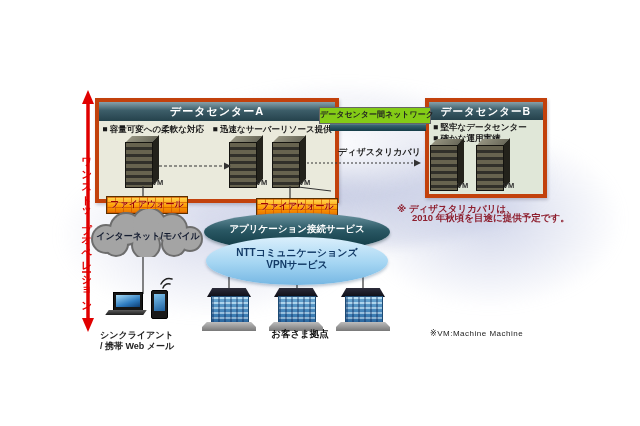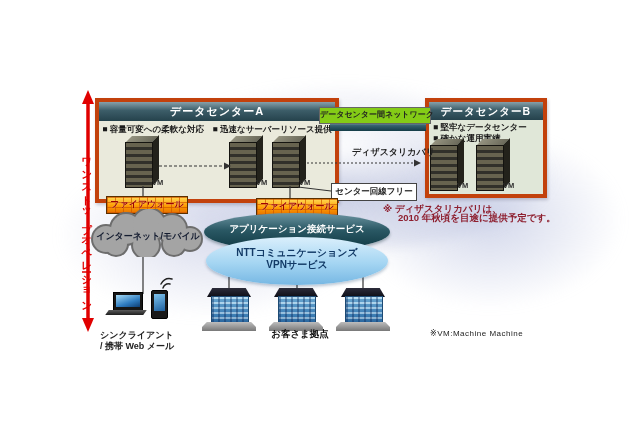--- a/index.html
+++ b/index.html
@@ -37,21 +37,21 @@
   
   .server{position:absolute;width:36px;height:52px;z-index:3;}
   .srv-top{position:absolute;left:0;top:0;width:26px;height:7px;background:linear-gradient(90deg,#94927f,#6b6a5b);transform:skewX(-45deg);transform-origin:0 100%;}
   .srv-face{position:absolute;left:0;top:6px;width:26px;height:44px;border:1px solid #14130f;background:repeating-linear-gradient(180deg,#67634f 0 4px,#31302a 4px 7px);}
   .srv-side{position:absolute;left:27px;top:6px;width:7px;height:44px;background:#23221b;transform:skewY(-45deg);transform-origin:0 0;}
   .srv-vm{position:absolute;left:27px;top:42px;font-size:7.5px;font-weight:bold;color:#2e2e2e;}
   #srv1{left:125px;top:136px;} #srv2{left:229px;top:136px;} #srv3{left:272px;top:136px;}
   #srv4{left:430px;top:139px;} #srv5{left:476px;top:139px;}
 
   #livemig-label{position:absolute;left:156px;top:149px;font-size:8.5px;font-weight:bold;color:#222;z-index:4;white-space:nowrap;}
-  #dr-label{position:absolute;left:352px;top:146px;font-size:9px;font-weight:bold;color:#222;z-index:4;white-space:nowrap;text-align:right;}
+  #dr-label{position:absolute;left:338px;top:146px;font-size:9px;font-weight:bold;color:#222;z-index:4;white-space:nowrap;text-align:right;}
 
   
   #interdc-bar{position:absolute;left:330px;top:122px;width:96px;height:9px;z-index:2;
     background:linear-gradient(180deg,#8fb0b8 0%,#35616e 40%,#143c47 100%);}
   #interdc-box{position:absolute;left:319px;top:107px;width:110px;height:15px;background:#84cc16;border:1px solid #666;
     font-size:8px;font-weight:bold;color:#222;text-align:center;line-height:14px;z-index:4;white-space:nowrap;}
 
   
   #clf-box{position:absolute;left:331px;top:183px;width:84px;height:16px;background:#fff;border:1px solid #444;
     font-size:8.5px;font-weight:bold;color:#222;text-align:center;line-height:15px;z-index:6;white-space:nowrap;}
@@ -95,21 +95,21 @@
 
   
   #laptop-screen{position:absolute;left:113px;top:292px;width:28px;height:18px;background:#161616;border:1px solid #000;z-index:6;}
   #laptop-screen .scr{margin:2px;height:12px;background:linear-gradient(160deg,#a6dcf8 0%,#2f7cc0 60%,#0d3e74 100%);}
   #laptop-base{position:absolute;left:107px;top:310px;width:38px;height:5px;background:linear-gradient(180deg,#5a5a5a,#1e1e1e);transform:skewX(-35deg);z-index:6;}
   #phone{position:absolute;left:151px;top:290px;width:15px;height:27px;background:#191919;border:1px solid #000;border-radius:2px;z-index:6;}
   #phone .scr{margin:3px 2px 0 2px;height:17px;background:linear-gradient(160deg,#7fc4ee,#1d5f9e);}
   #thin-label{position:absolute;left:100px;top:330px;font-size:9px;font-weight:bold;color:#222;line-height:11px;z-index:7;white-space:nowrap;}
 
   
-  .note-line{position:absolute;font-size:9.5px;font-weight:bold;color:#8e1f2f;z-index:7;white-space:nowrap;}
+  .note-line{position:absolute;font-size:9.5px;font-weight:bold;color:#8e1f2f;z-index:7;white-space:nowrap;margin-left:14px;}
   #note-line1{left:383px;top:203px;}
   #note-line2{left:398px;top:212px;}
   #vm-footnote{position:absolute;left:430px;top:329px;font-size:8px;color:#222;letter-spacing:.5px;z-index:7;white-space:nowrap;}
 
   #wires{position:absolute;left:0;top:0;z-index:5;pointer-events:none;}
 </style>
 </head>
 <body>
 
 <div id="canvas">
@@ -198,21 +198,20 @@
     <div class="srv-side"></div>
     <div class="srv-face"></div>
     <div class="srv-vm">VM</div>
   </div>
 
   <div id="dr-label">ディザスタリカバリ</div>
 
   <div id="interdc-bar"></div>
   <div id="interdc-box">データセンター間ネットワーク</div>
 
-  <div id="clf-box">センター回線フリー</div>
 
   <div class="firewall" id="fw1">ファイアウォール</div>
   <div class="firewall" id="fw2">ファイアウォール</div>
 
   <svg id="cloud-net" width="128" height="48">
     <g fill="#6d6d6d">
       <circle cx="22" cy="30" r="15"></circle>
         <circle cx="42" cy="20" r="17"></circle>
         <circle cx="65" cy="16" r="18"></circle>
       <circle cx="88" cy="20" r="16"></circle>

